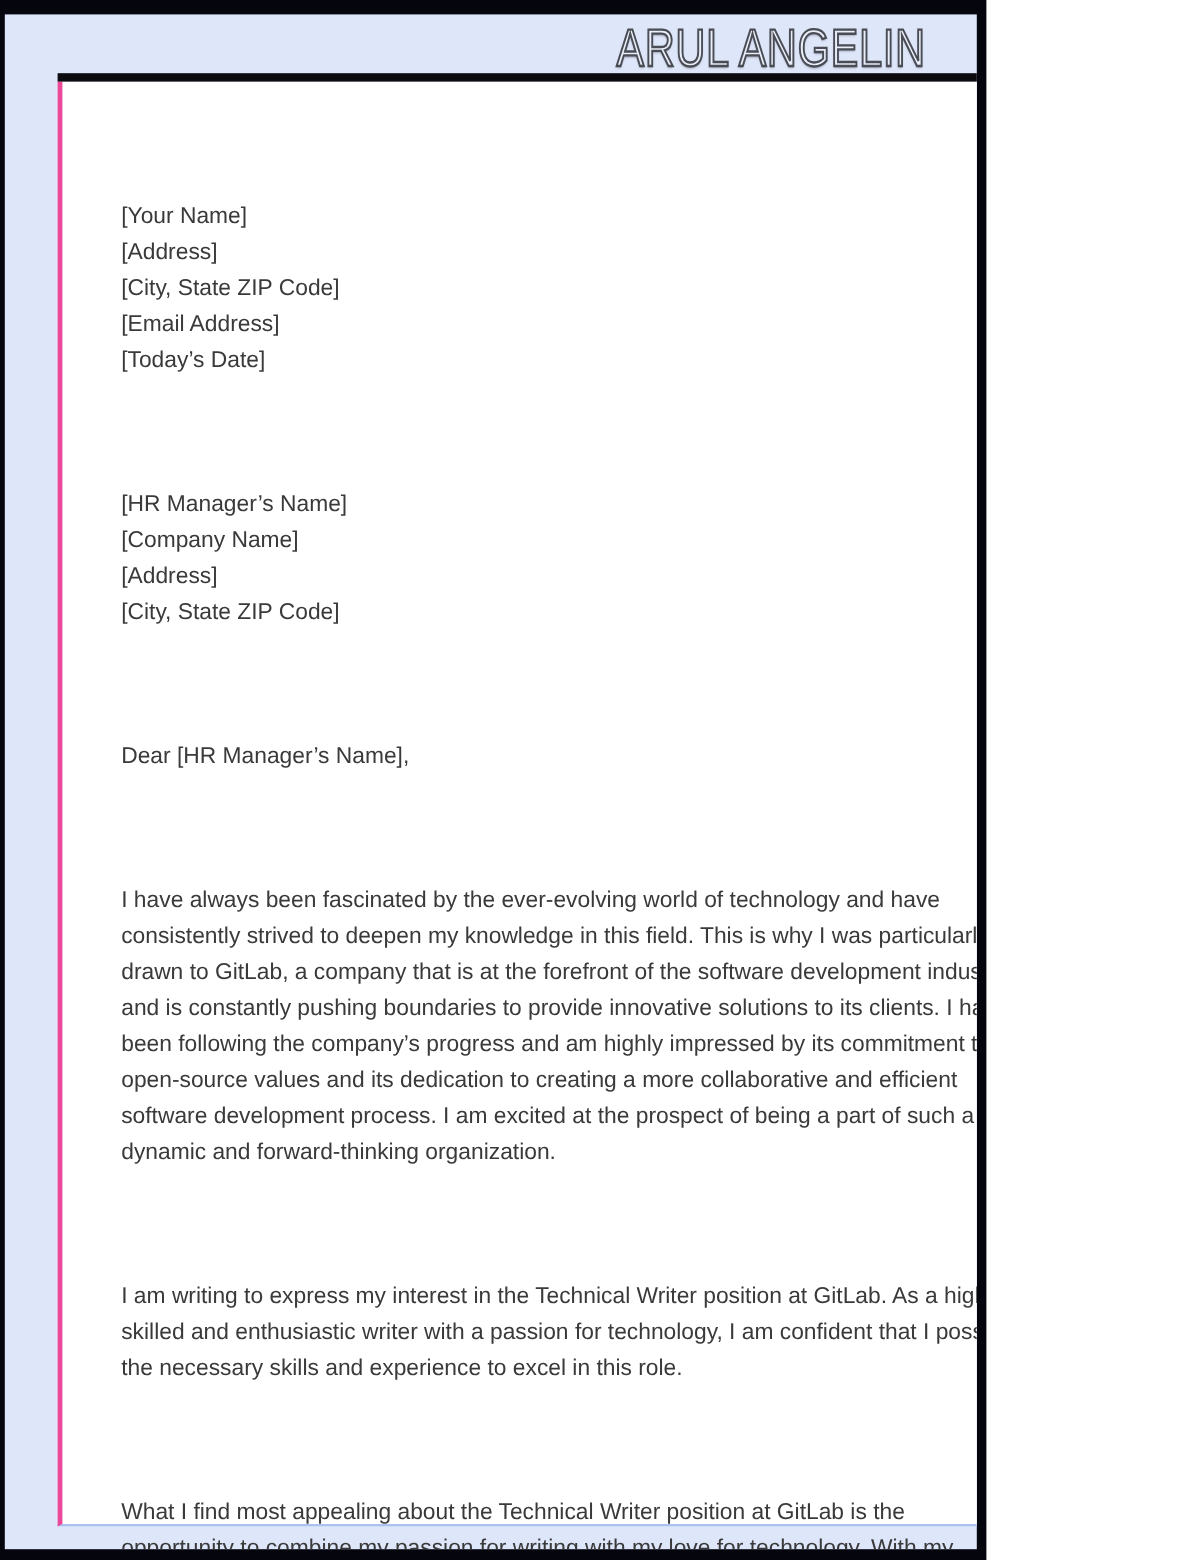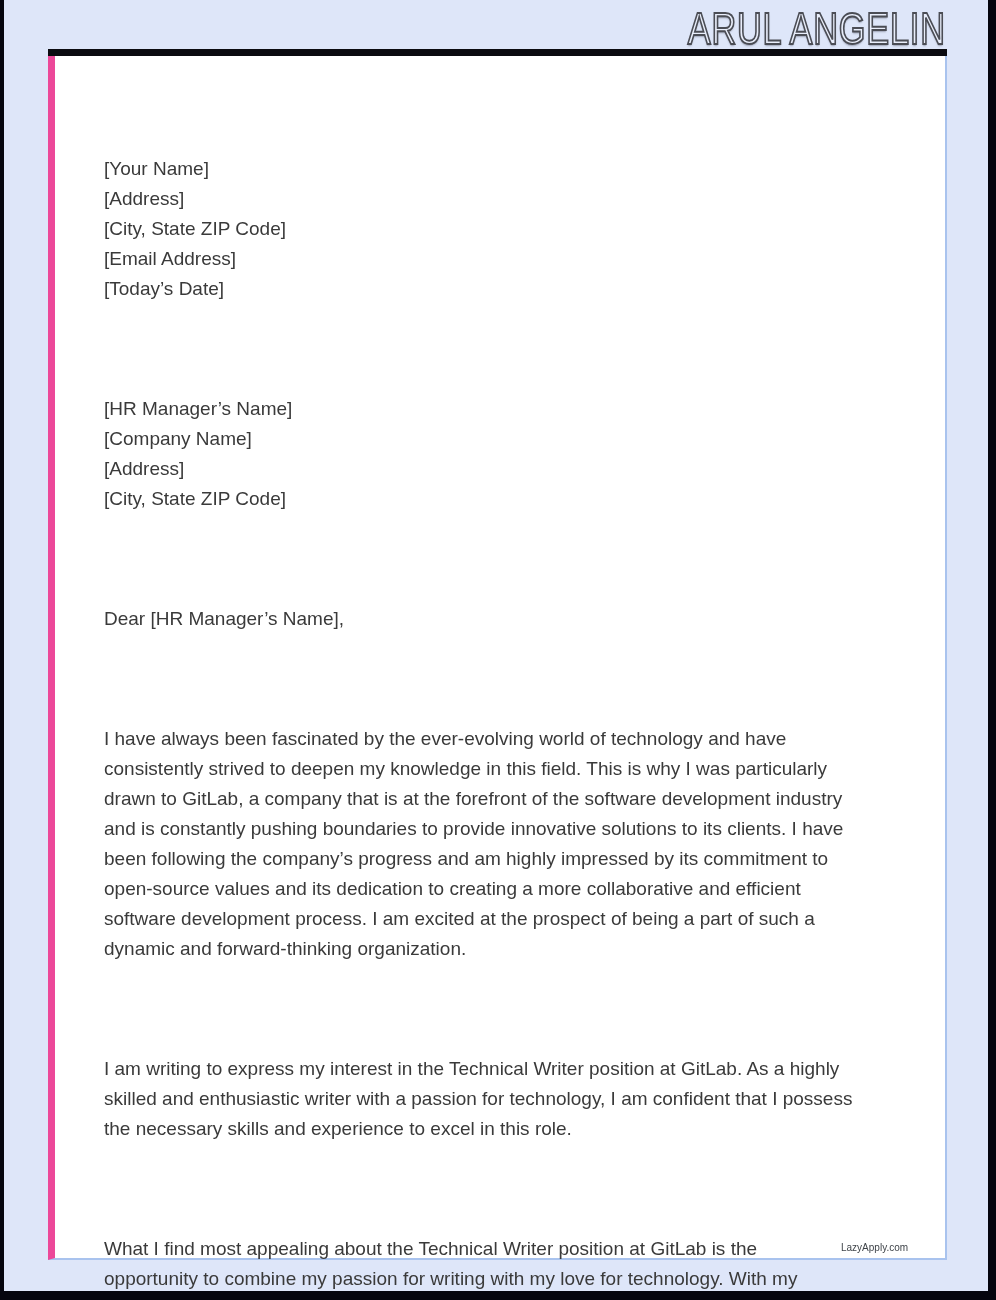--- a/index.html
+++ b/index.html
@@ -1,22 +1,22 @@
 <!DOCTYPE html>
 <html><head>
 <meta charset="utf-8">
 <style>
   * { margin: 0; padding: 0; box-sizing: border-box; }
   html, body { width: 996px; height: 1300px; }
   body { font-family: "Liberation Sans", sans-serif; }
 
   .frame {
-    width: 996px; height: 1300px;
+    width: 822px; height: 1300px;
     background: #05050e;
-    padding: 0 8px 9px 4px;
+    padding: 12px 8px 9px 4px;
     position: relative;
   }
   .canvas {
     width: 100%; height: 100%;
     background: #dee6f9;
     position: relative;
     overflow: hidden;
   }
 
   
@@ -42,21 +42,21 @@
     background: #0b0b10;
     z-index: 2;
   }
 
   
   .page {
     position: absolute;
     top: 56px; left: 44px;
     width: 899px; height: 1204px;
     background: #ffffff;
-    border-left: 7px solid #ec4899;
+    border-left: 4px solid #ec4899;
     border-right: 2px solid #a9c3ee;
     border-bottom: 2px solid #a9c3ee;
     overflow: visible;
     z-index: 1;
   }
   .letter {
     padding: 38px 38px 0 49px;
     font-size: 19px;
     line-height: 30px;
     color: #3a3a3a;

